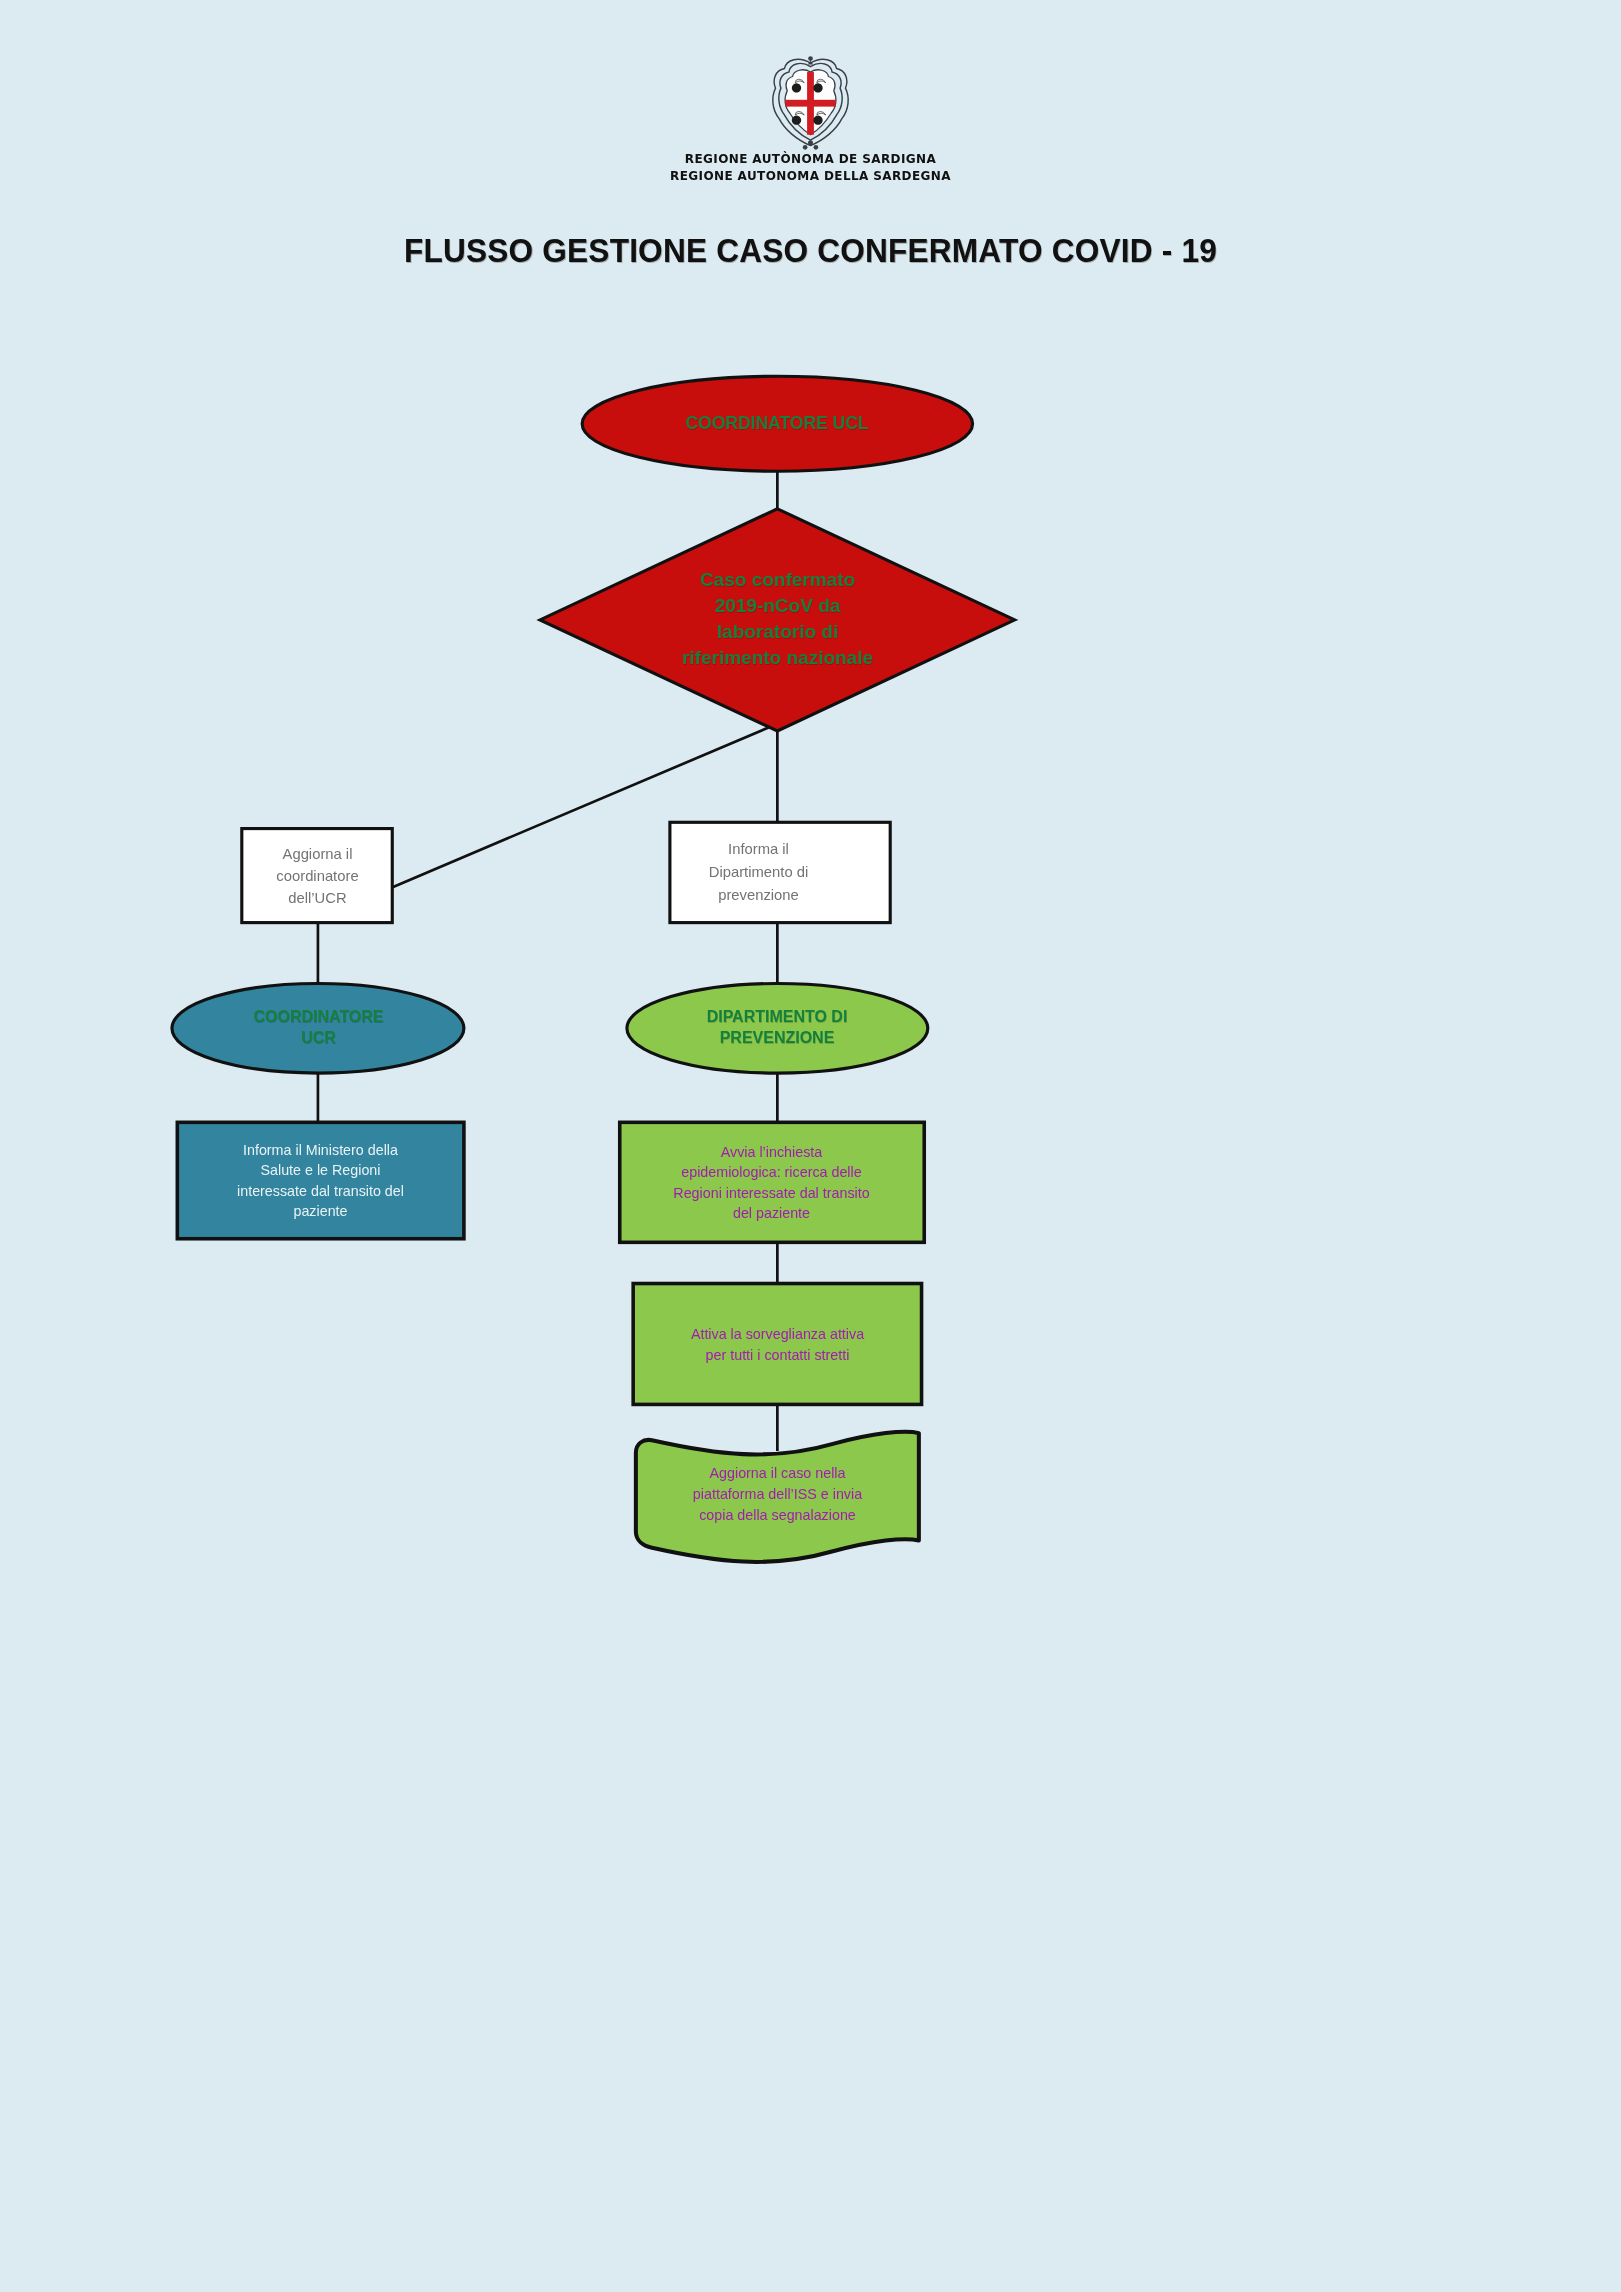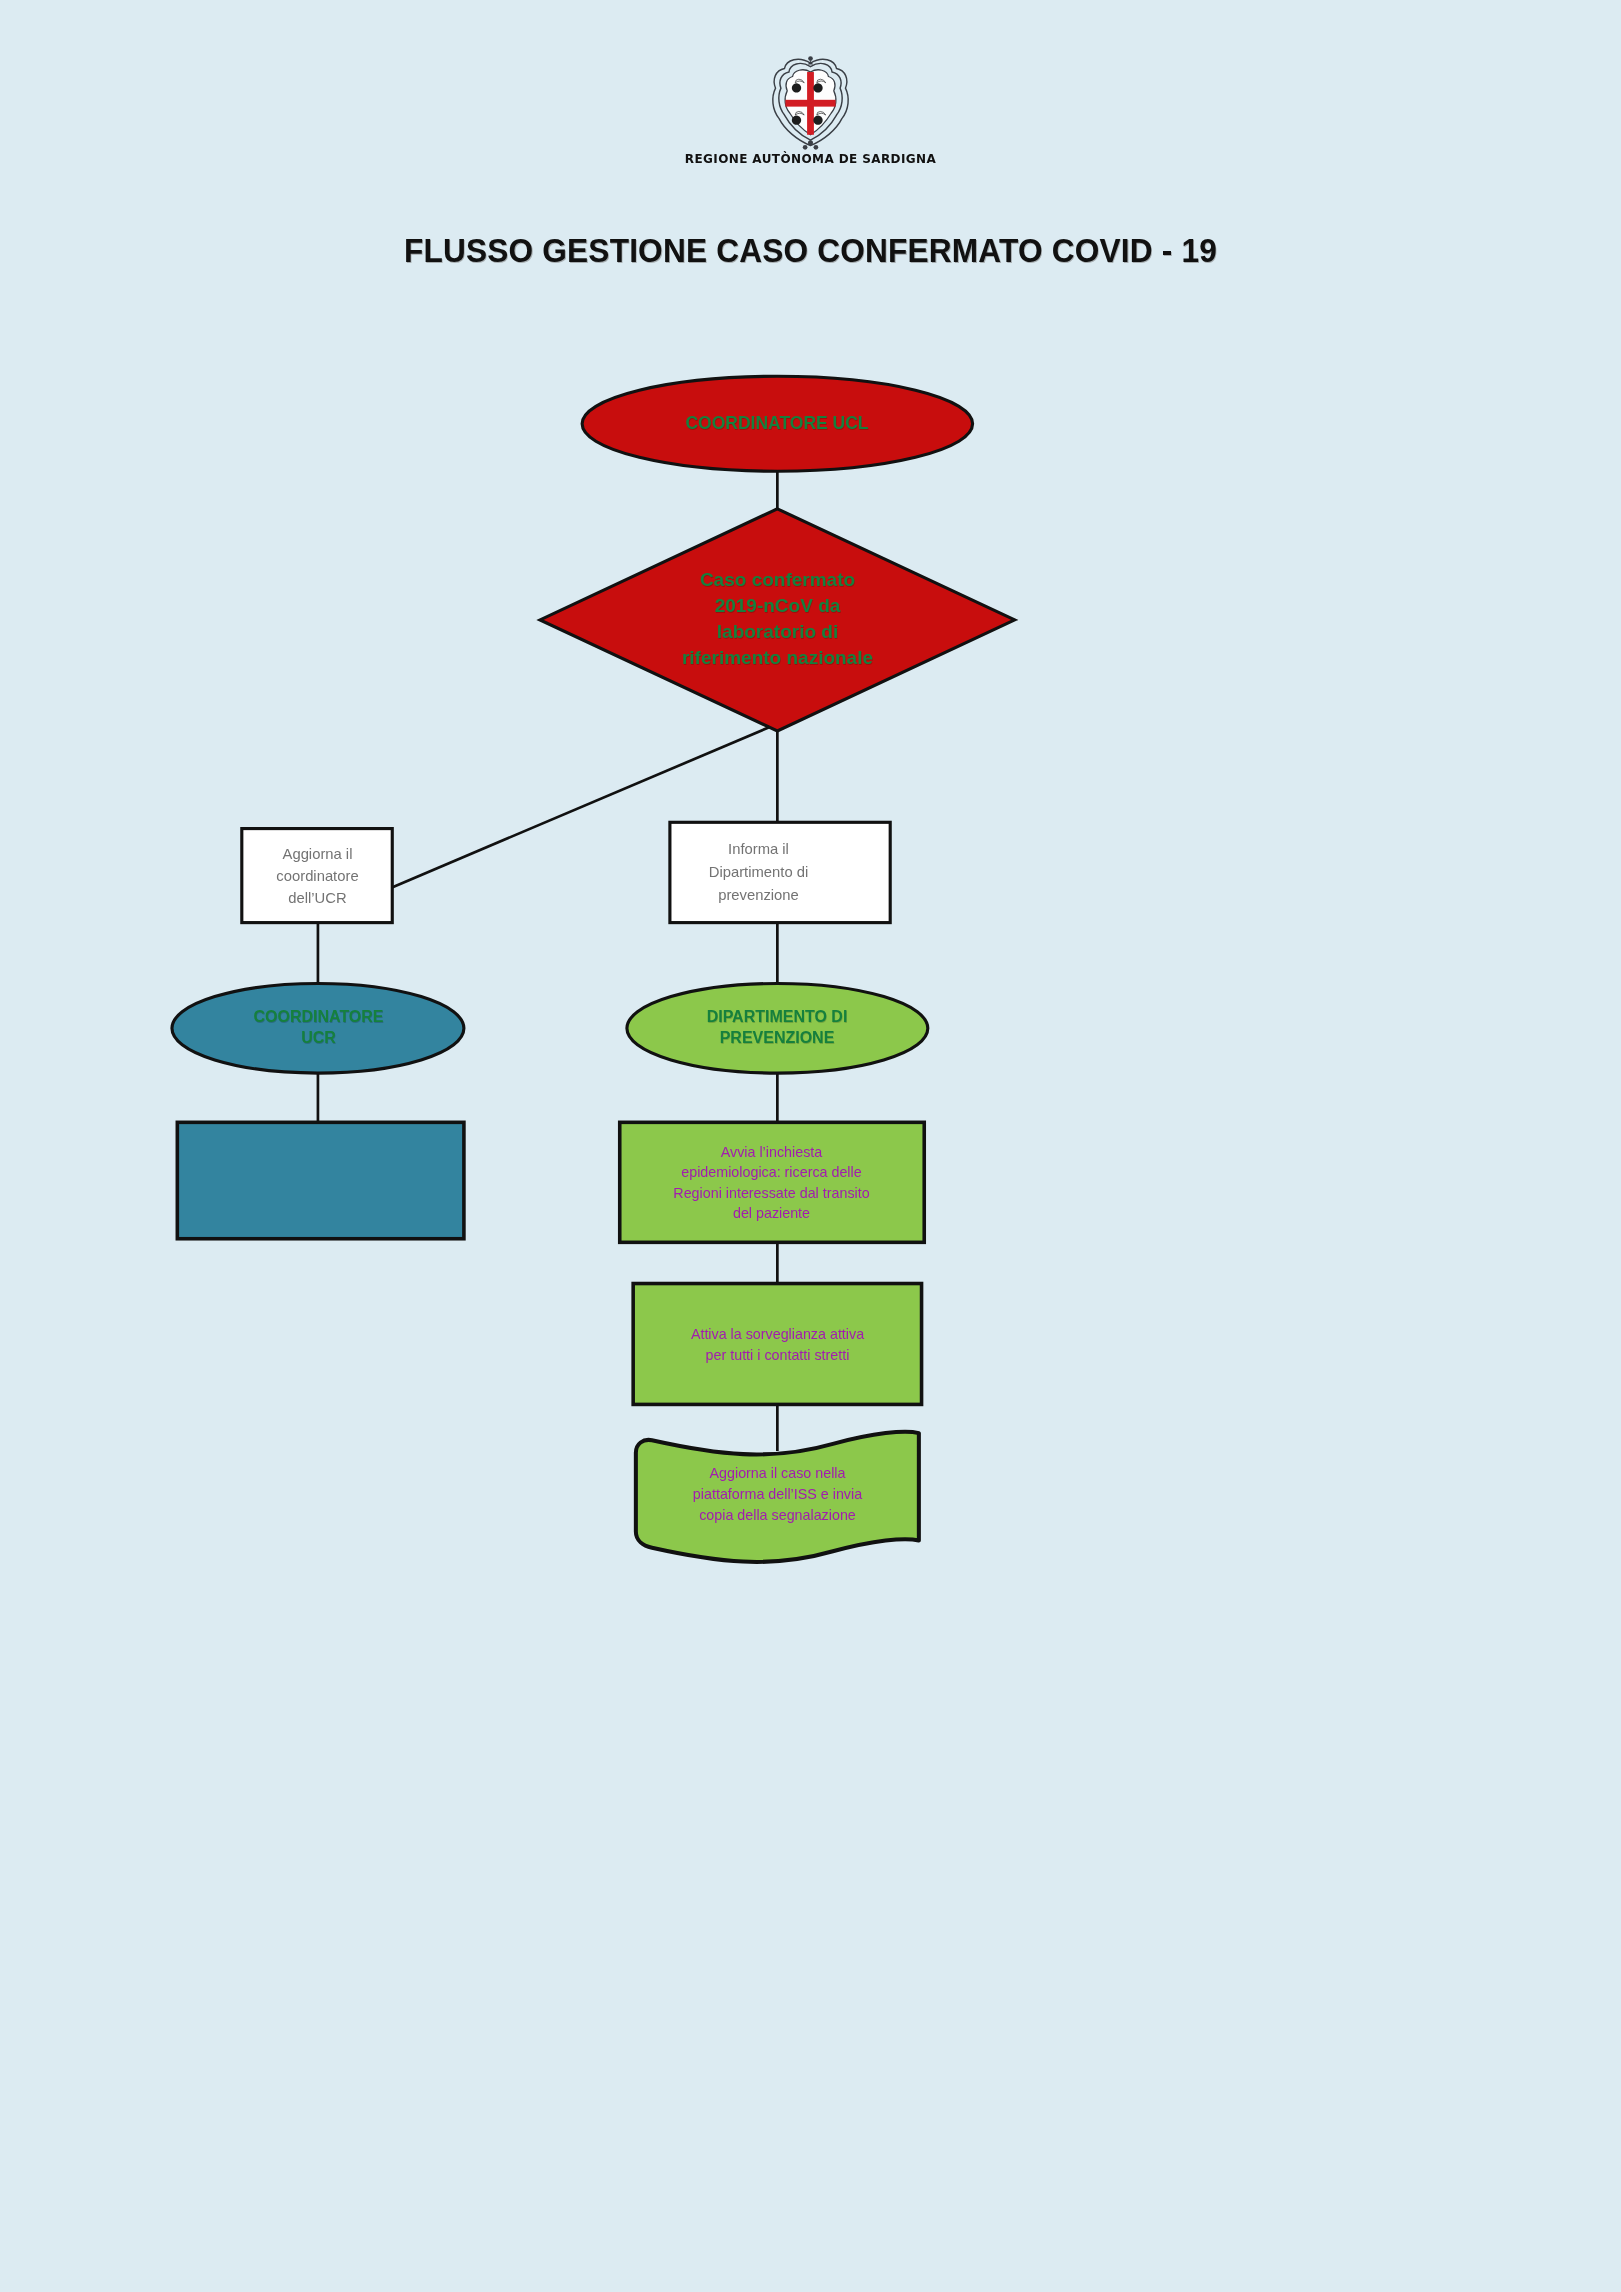--- a/index.html
+++ b/index.html
@@ -134,20 +134,21 @@
         <path d="M60 32 q5 -4 10 0 q-2 -4 -6 -4 q-4 0 -4 4 z" fill="#fdfdfd" stroke="#1c1c1c" stroke-width="0.7"></path>
         <path d="M41 70 a5.2 5.2 0 1 0 0.1 0.1 z"></path>
         <path d="M36 68 q5 -4 10 0 q-2 -4 -6 -4 q-4 0 -4 4 z" fill="#fdfdfd" stroke="#1c1c1c" stroke-width="0.7"></path>
         <path d="M65 70 a5.2 5.2 0 1 0 0.1 0.1 z"></path>
         <path d="M60 68 q5 -4 10 0 q-2 -4 -6 -4 q-4 0 -4 4 z" fill="#fdfdfd" stroke="#1c1c1c" stroke-width="0.7"></path>
       </g>
     </svg>
 
     <div class="org-lines">
       <div>REGIONE AUTÒNOMA DE SARDIGNA</div>
+      <div>REGIONE AUTONOMA DELLA SARDEGNA</div>
     </div>
   </div>
 
   <div class="doc-title">FLUSSO GESTIONE CASO CONFERMATO COVID - 19</div>
 
   <svg id="flow" viewBox="0 0 1810 2560">
 
     <g stroke="#111111" stroke-width="3" fill="none">
 
       <line x1="868" y1="524" x2="868" y2="577"></line>
@@ -212,20 +213,24 @@
   <div class="shape-label lbl-dark" style="left:672px; top:826px; width:173px; height:93px; font-size:14.8px; line-height:1.55;">Informa il
 Dipartimento di
 prevenzione</div>
 
   <div class="shape-label lbl-white-bold" style="left:193px; top:1001px; width:251px; height:54px; font-size:16px; line-height:1.3;">COORDINATORE
 UCR</div>
 
   <div class="shape-label lbl-white-bold" style="left:650px; top:1001px; width:254px; height:54px; font-size:16px; line-height:1.3;">DIPARTIMENTO DI
 PREVENZIONE</div>
 
+  <div class="shape-label lbl-white-plain" style="left:181px; top:1127px; width:279px; height:107px; font-size:14.3px; line-height:1.42; color:#e9f3f6;">Informa il Ministero della
+Salute e le Regioni
+interessate dal transito del
+paziente</div>
 
   <div class="shape-label lbl-white-plain" style="left:623px; top:1127px; width:297px; height:111px; font-size:14.3px; line-height:1.42;">Avvia l’inchiesta
 epidemiologica: ricerca delle
 Regioni interessate dal transito
 del paziente</div>
 
   <div class="shape-label lbl-white-plain" style="left:636px; top:1288px; width:283px; height:113px; font-size:14.3px; line-height:1.45;">Attiva la sorveglianza attiva
 per tutti i contatti stretti</div>
 
   <div class="shape-label lbl-white-plain" style="left:638px; top:1458px; width:279px; height:73px; font-size:14.3px; line-height:1.45;">Aggiorna il caso nella

